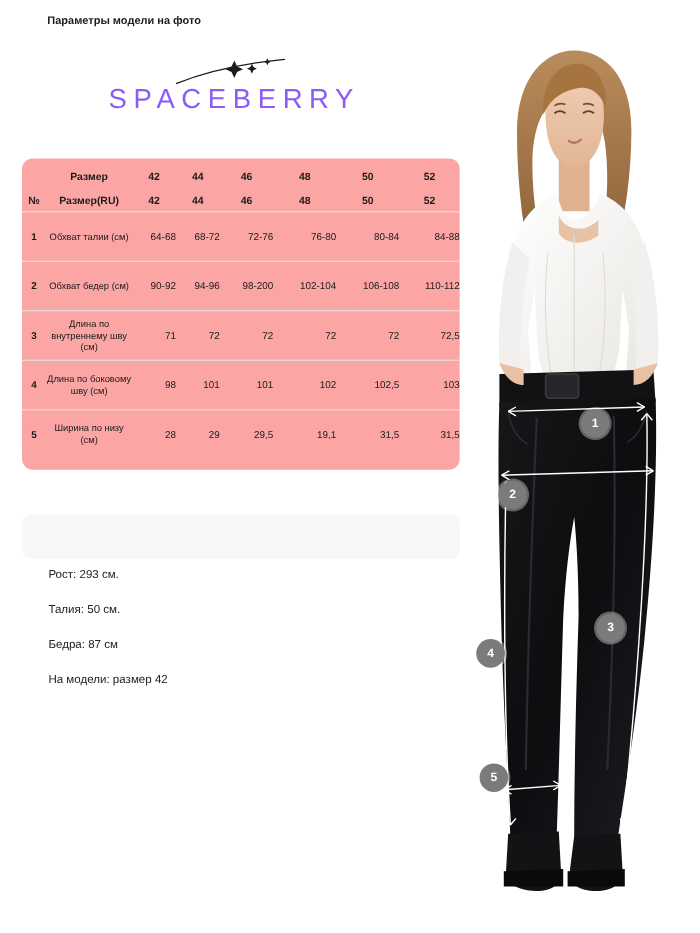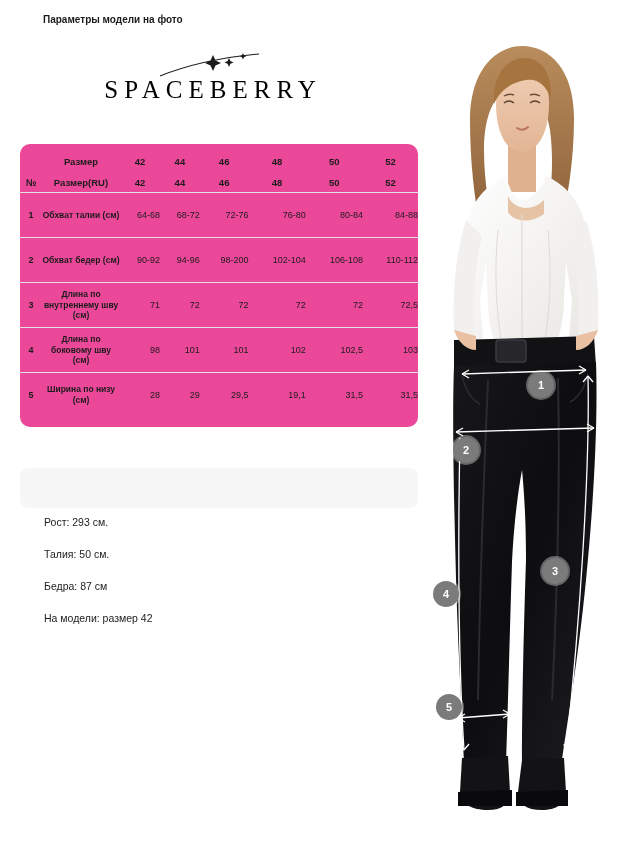--- a/index.html
+++ b/index.html
@@ -25,33 +25,33 @@
     text-align: center;
   }
   .brand-mark {
     position: relative;
     height: 26px;
   }
   .brand-mark svg { display: block; margin: 0 auto; }
   .brand-name {
     font-size: 25px;
     letter-spacing: 6px;
-    font-family: Liberation Serif, serif;
-    color: #000000;
+    font-family: Liberation Sans, sans-serif;
+    color: #8b5cf6;
     margin-top: -2px;
     padding-left: 6px;
   }
 
   
   .table-card {
     position: absolute;
     left: 20px;
     top: 144px;
     width: 398px;
-    background: #ec4899;
+    background: #fca5a5;
     border-radius: 10px;
     padding: 6px 0 10px 0;
     box-sizing: border-box;
   }
   table.size-table {
     width: 100%;
     border-collapse: collapse;
     font-size: 9px;
   }
   table.size-table td, table.size-table th {
@@ -61,21 +61,21 @@
   }
   .col-num { width: 22px; }
   .col-label { width: 78px; }
   .head-row td {
     font-weight: bold;
     font-size: 9.5px;
     height: 22px;
   }
   .head-row.second td { height: 20px; }
   .lbl {
-    font-weight: bold;
+    font-weight: normal;
     font-size: 8.5px;
     line-height: 1.25;
     text-align: left;
     padding-left: 12px;
   }
   .num {
     font-weight: bold;
     font-size: 9px;
   }
   .data-row td { height: 44px; }

